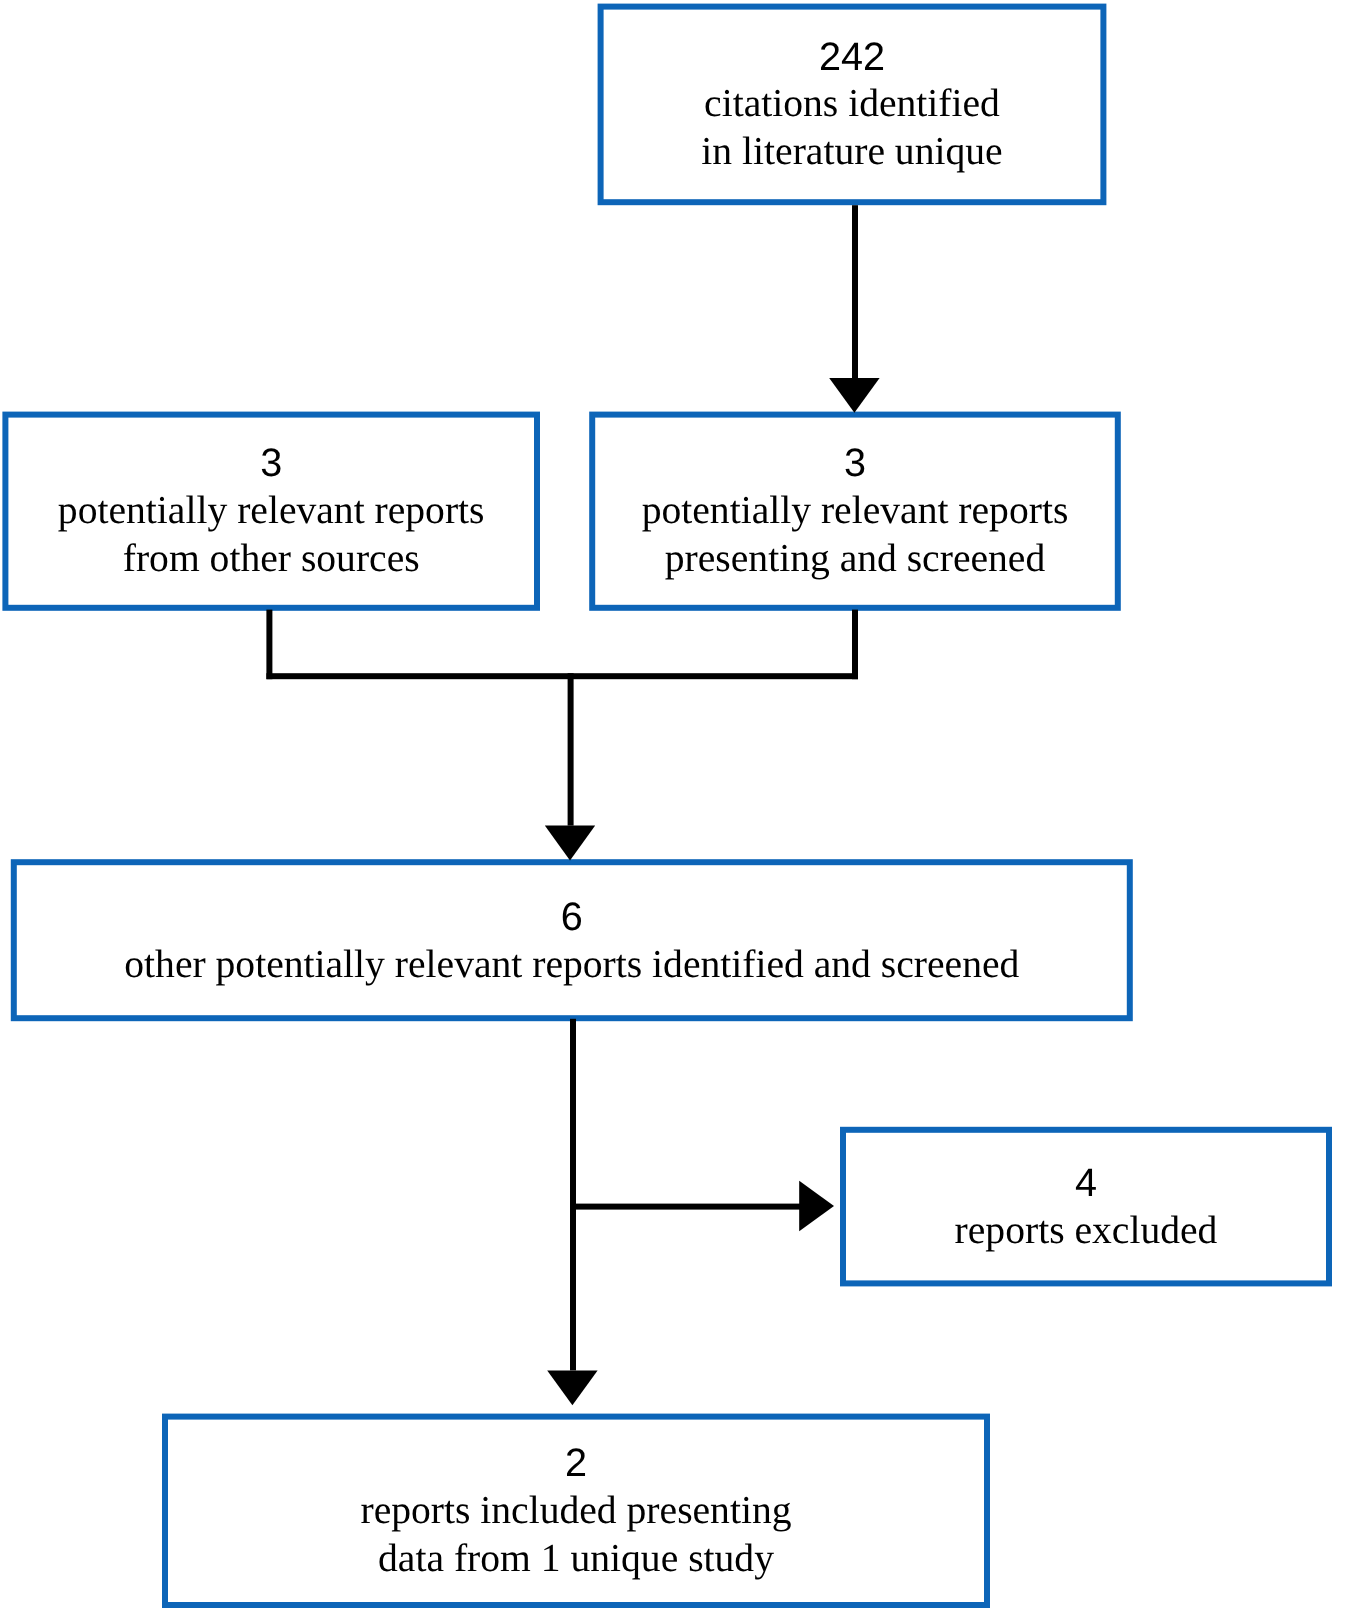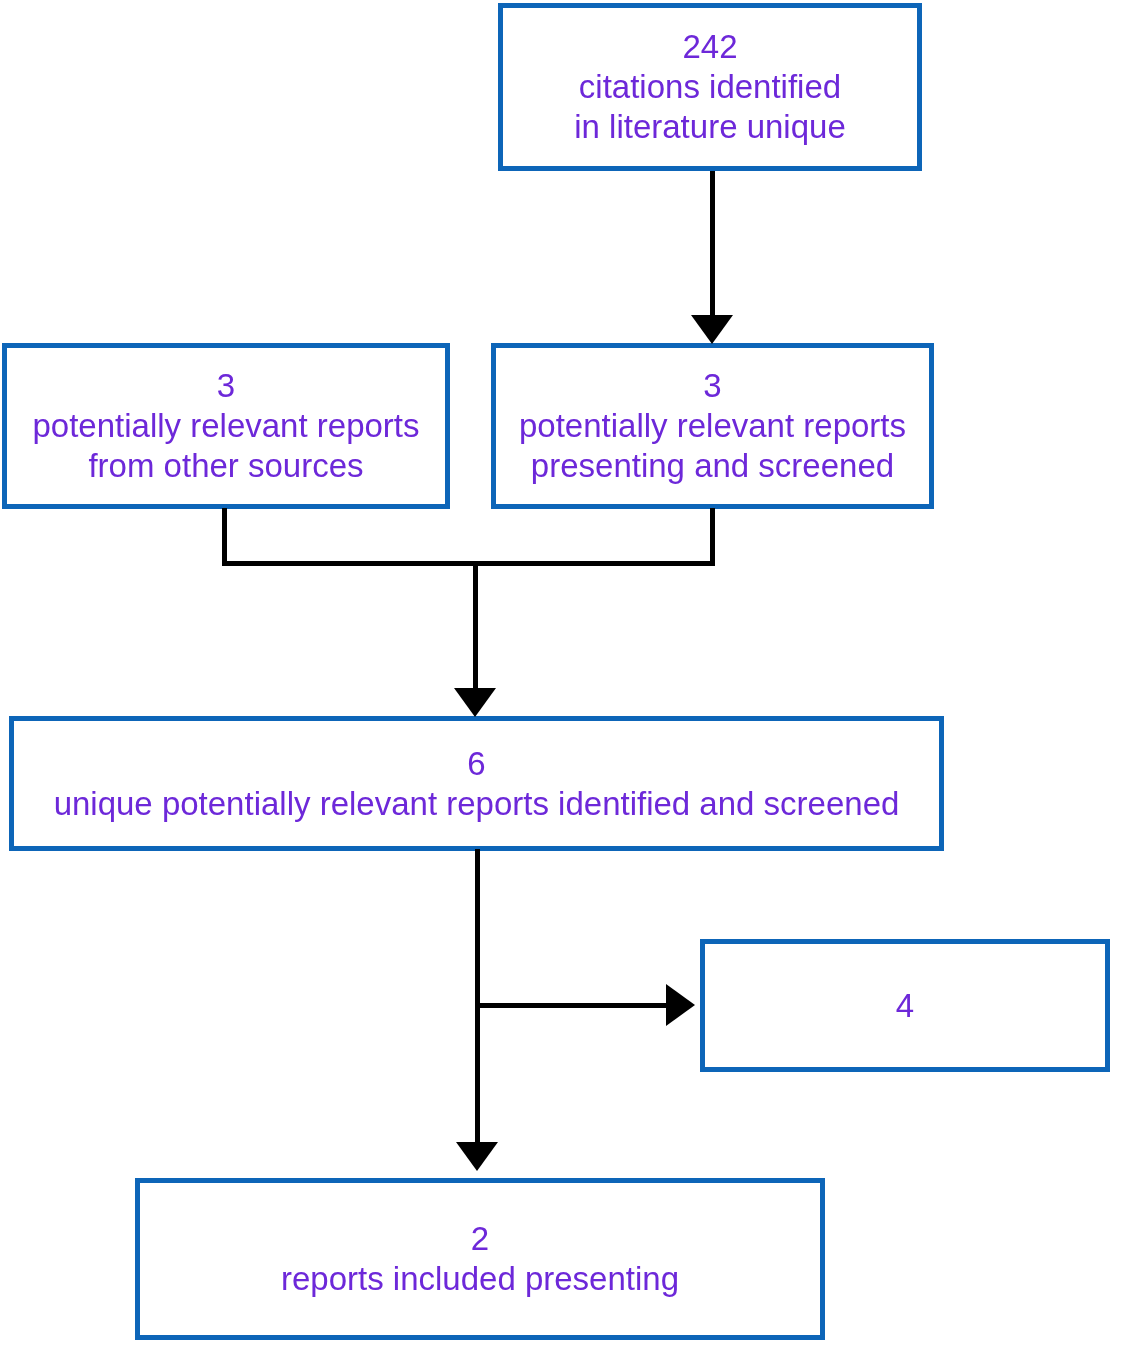--- a/index.html
+++ b/index.html
@@ -21,24 +21,24 @@
     border: 5px solid #0d65b8;
     background: #ffffff;
     box-sizing: border-box;
     display: flex;
     flex-direction: column;
     align-items: center;
     justify-content: center;
     text-align: center;
     font-size: 33px;
     line-height: 40px;
-    color: #6d28d9;
+    color: #000000;
   }
   .box .count { white-space: nowrap; }
-  .box .label { white-space: nowrap; }
+  .box .label { white-space: nowrap; font-family: Liberation Serif, serif; }
   
   #box-citations           { left: 498px; top: 3px;    width: 424px; height: 168px; }
   #box-other-sources       { left: 2px;   top: 343px;  width: 448px; height: 166px; }
   #box-identified-screened { left: 491px; top: 343px;  width: 443px; height: 166px; }
   #box-total-screened      { left: 9px;   top: 716px;  width: 935px; height: 135px; }
   #box-excluded            { left: 700px; top: 939px;  width: 410px; height: 133px; }
   #box-included            { left: 135px; top: 1178px; width: 690px; height: 162px; }
 
   .line {
     position: absolute;
@@ -89,30 +89,32 @@
   </div>
 
   <div class="box" id="box-identified-screened">
     <div class="count">3</div>
     <div class="label">potentially relevant reports</div>
     <div class="label">presenting and screened</div>
   </div>
 
   <div class="box" id="box-total-screened">
     <div class="count">6</div>
-    <div class="label">unique potentially relevant reports identified and screened</div>
+    <div class="label">other potentially relevant reports identified and screened</div>
   </div>
 
   <div class="box" id="box-excluded">
     <div class="count">4</div>
+    <div class="label">reports excluded</div>
   </div>
 
   <div class="box" id="box-included">
     <div class="count">2</div>
     <div class="label">reports included presenting</div>
+    <div class="label">data from 1 unique study</div>
   </div>
 
   <div class="line" id="line-citations-down"></div>
   <div class="head-down" id="head-citations-down"></div>
 
   <div class="line" id="line-other-stub"></div>
   <div class="line" id="line-screened-stub"></div>
   <div class="line" id="line-merge-bar"></div>
   <div class="line" id="line-merge-down"></div>
   <div class="head-down" id="head-merge-down"></div>

